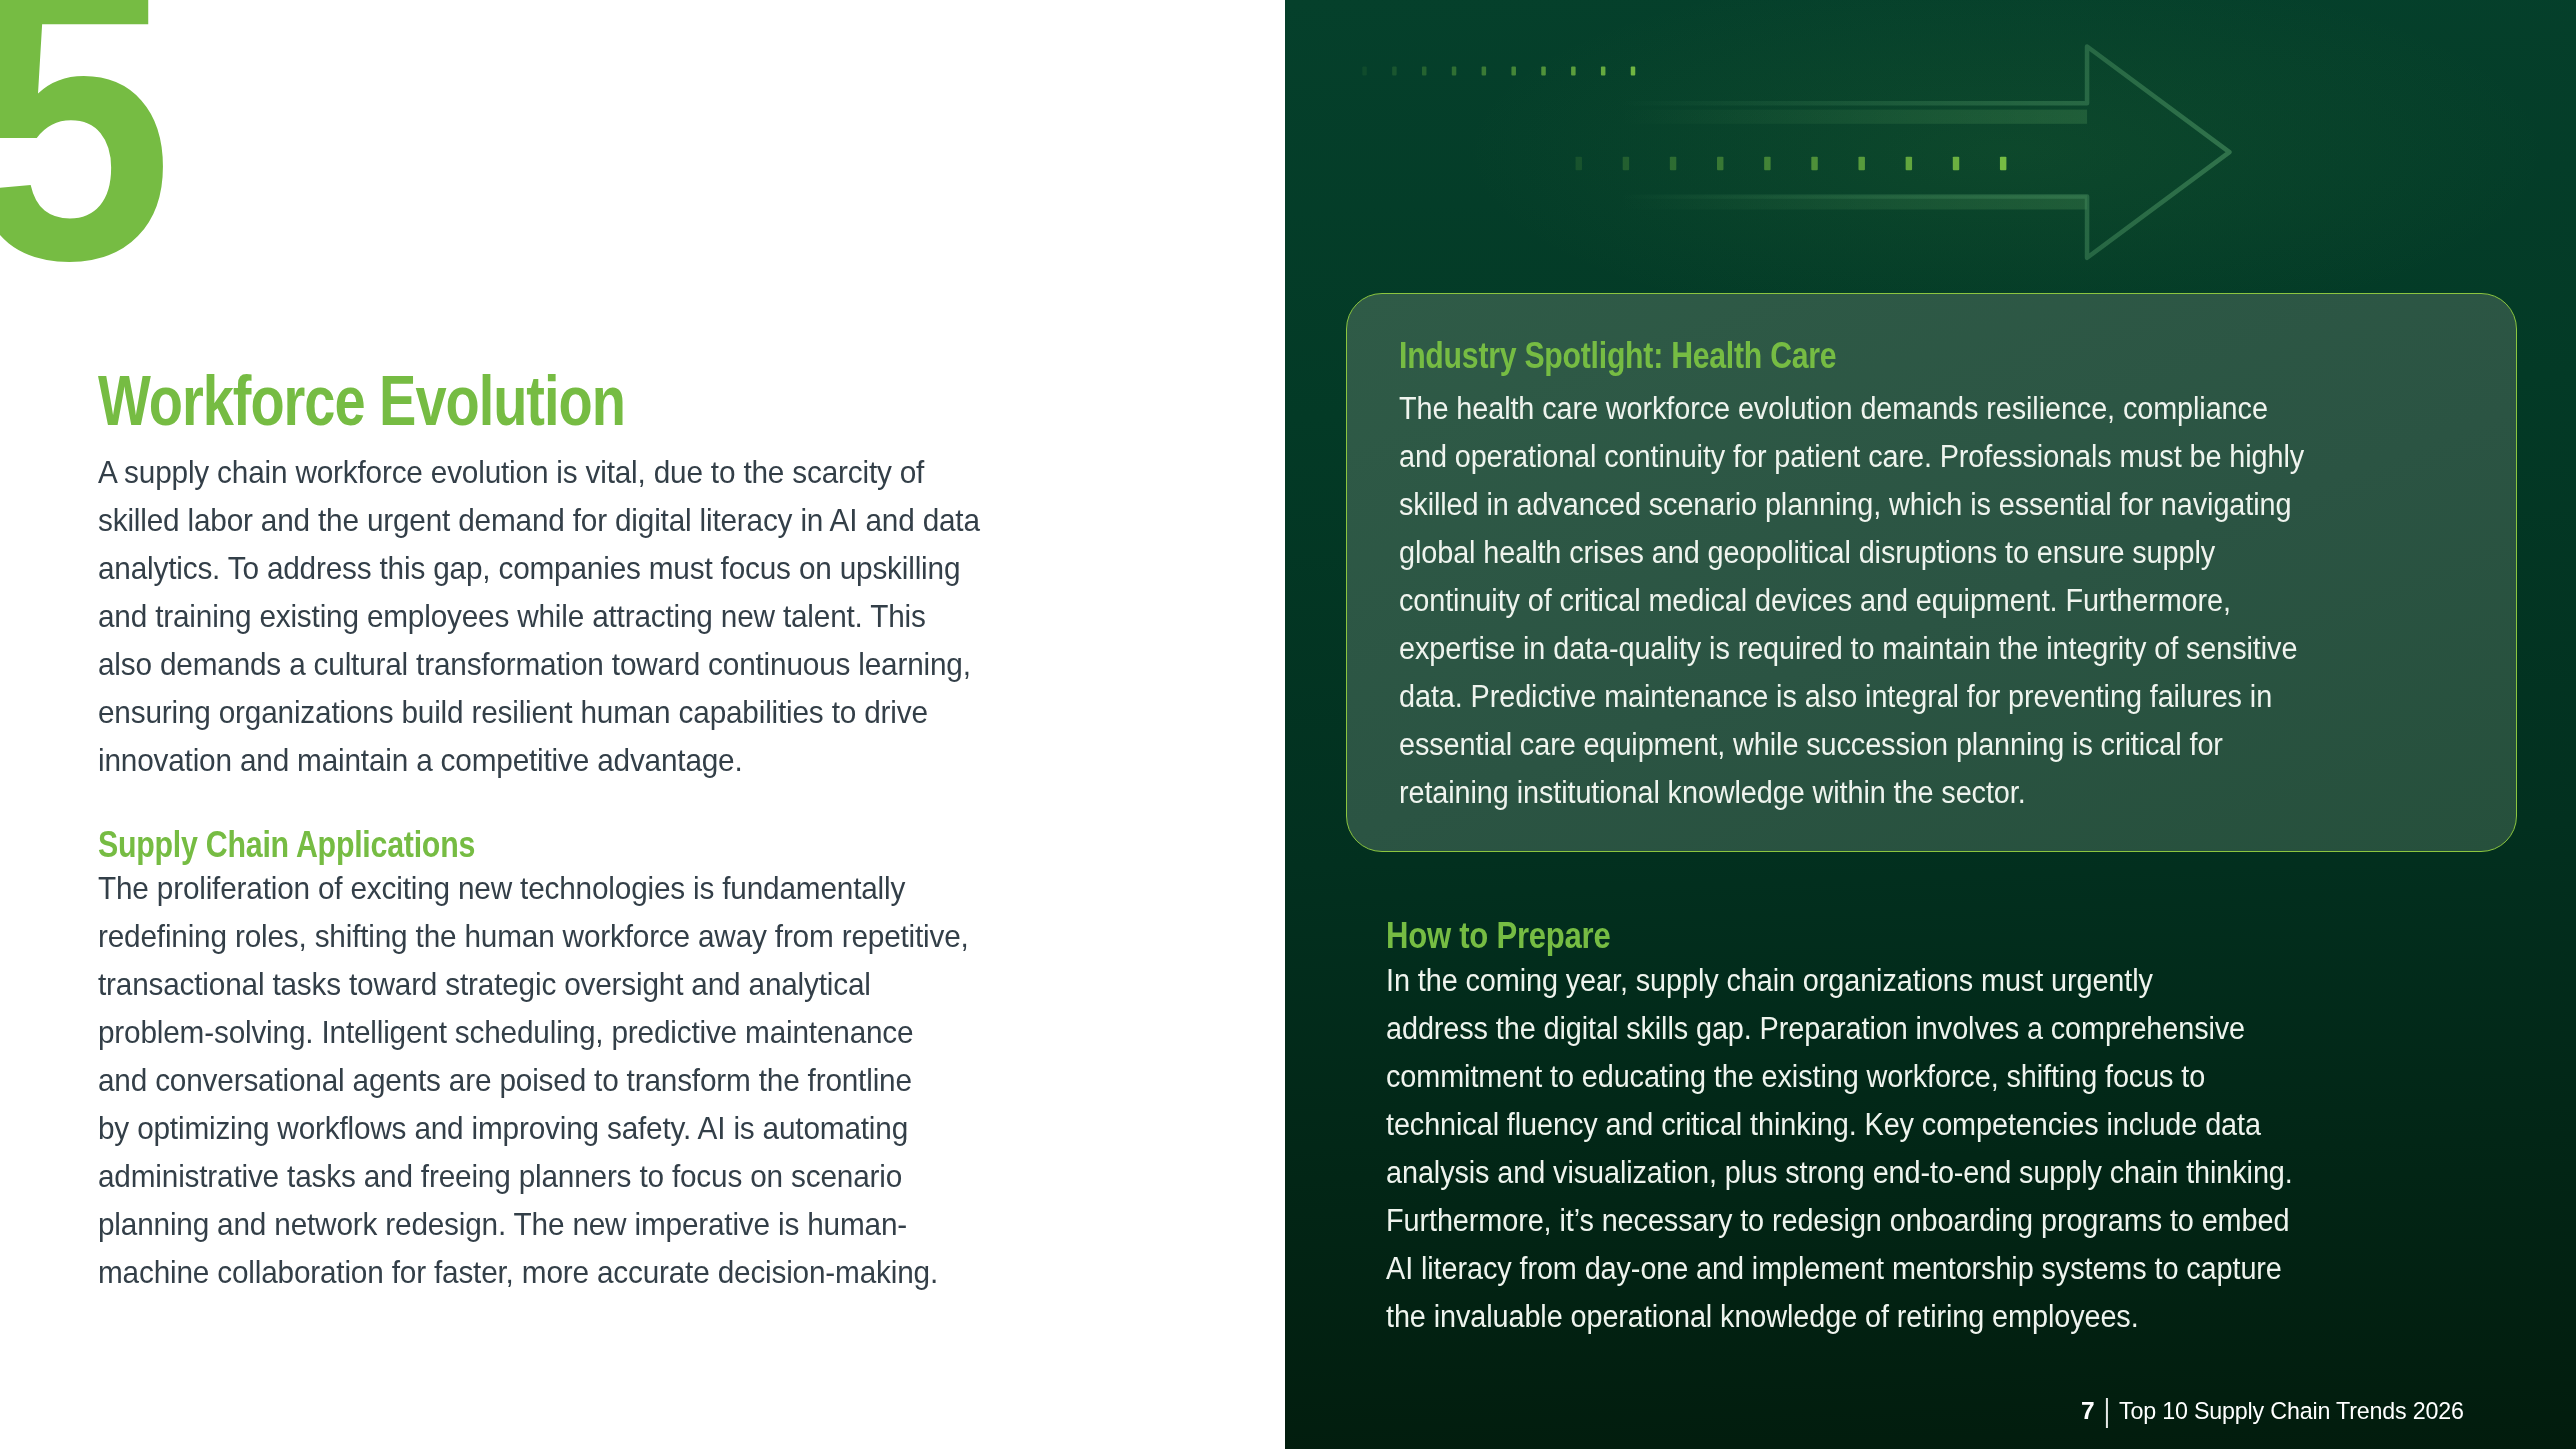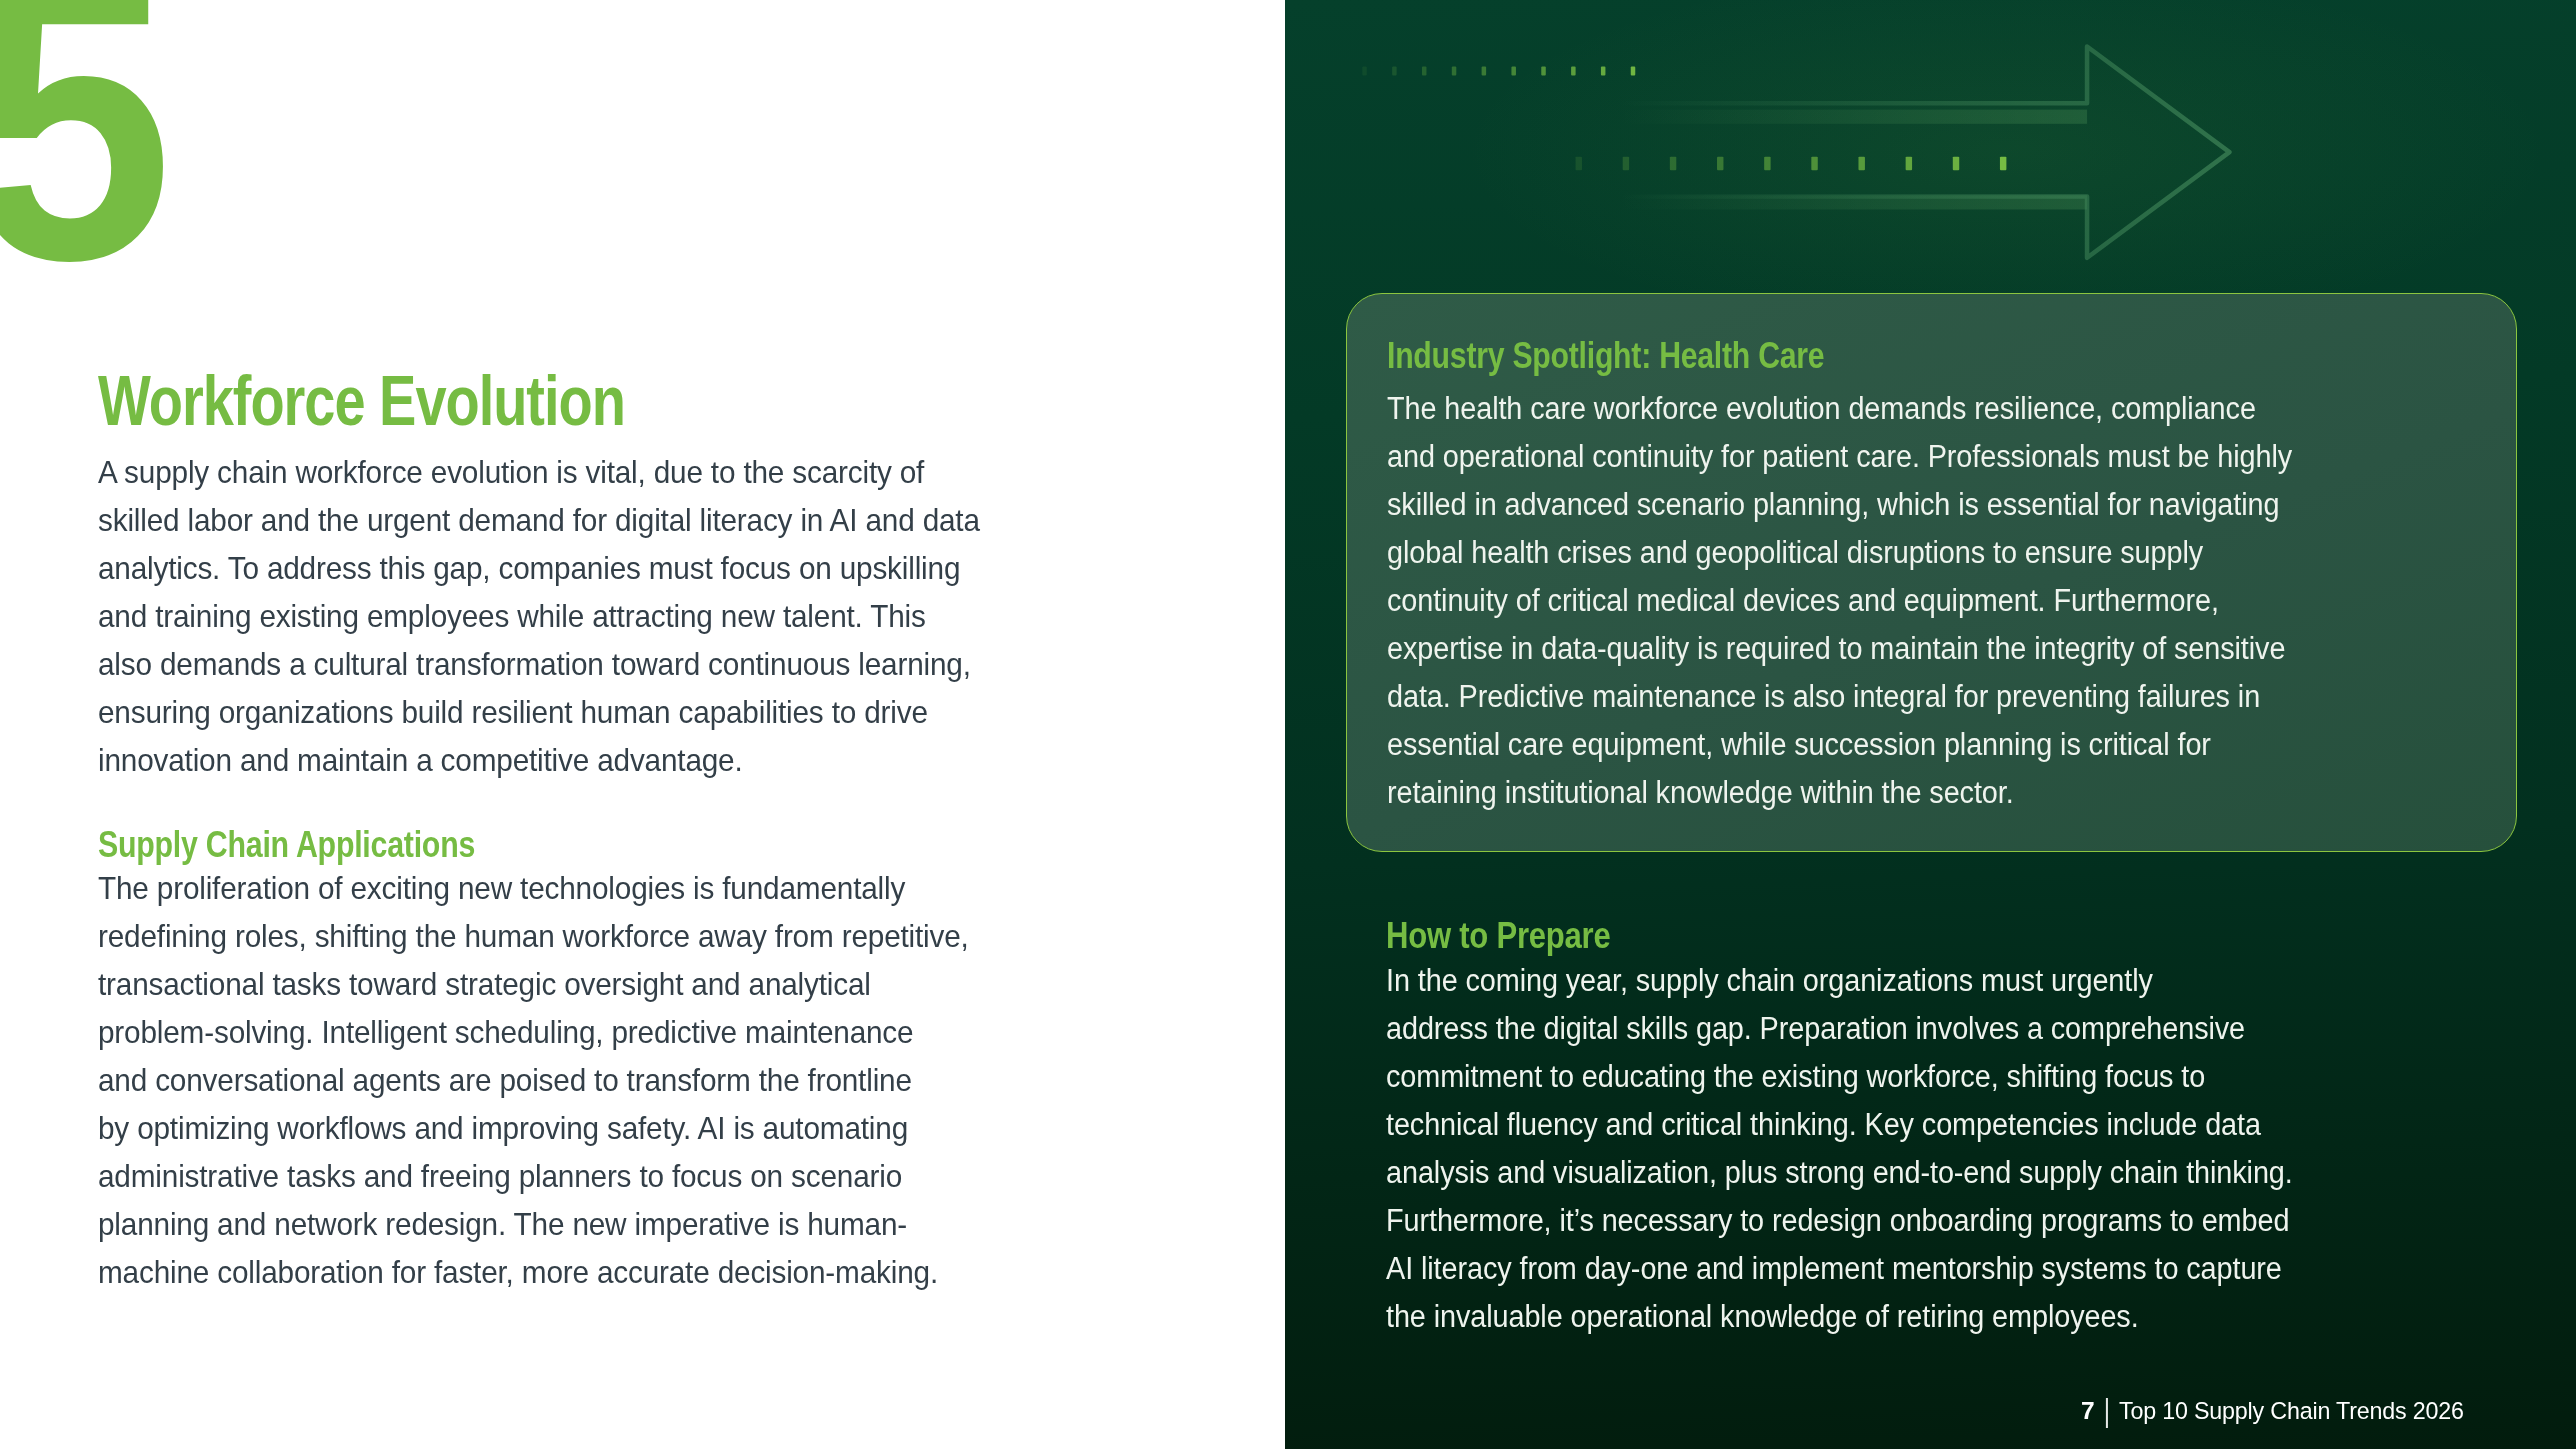--- a/index.html
+++ b/index.html
@@ -35,21 +35,21 @@
   .left-par2{position:absolute;left:98px;top:864px;color:var(--body-dark);width:1224px;}
 
   
   .right-panel{position:absolute;left:1285px;top:0;width:1291px;height:1449px;overflow:hidden;
     background:linear-gradient(178deg,var(--panel-top) 0%,#033A26 28%,#02301F 58%,var(--panel-bottom) 100%);}
   .arrow-svg{position:absolute;left:0;top:0;width:1291px;height:303px;display:block;}
 
   .spotlight-box{position:absolute;left:61px;top:293px;width:1171px;height:559px;
     background:linear-gradient(160deg,#2F5B47 0%,var(--box-fill) 55%,#26503C 100%);
     border:1.9px solid var(--border-green);border-radius:36px;
-    padding:40px 39px 0 40px;}
+    padding:40px 39px 0 52px;}
   .box-head{font-size:36px;font-weight:700;line-height:43px;color:var(--accent-green);
     letter-spacing:-0.3px;white-space:nowrap;transform:scaleX(.84);transform-origin:left top;}
   .box-par{margin-top:7.7px;color:var(--text-light);}
   .light-par{white-space:pre-line;font-size:31px;line-height:48px;letter-spacing:-0.1px;
     transform:scaleX(.93);transform-origin:left top;}
 
   .prepare-head{position:absolute;left:101px;top:916px;
     font-size:37px;font-weight:700;line-height:1.1;color:var(--accent-green);
     letter-spacing:-0.3px;white-space:nowrap;transform:scaleX(.84);transform-origin:left top;}
   .prepare-par{position:absolute;left:101px;top:957px;color:var(--text-light);width:1159px;}

